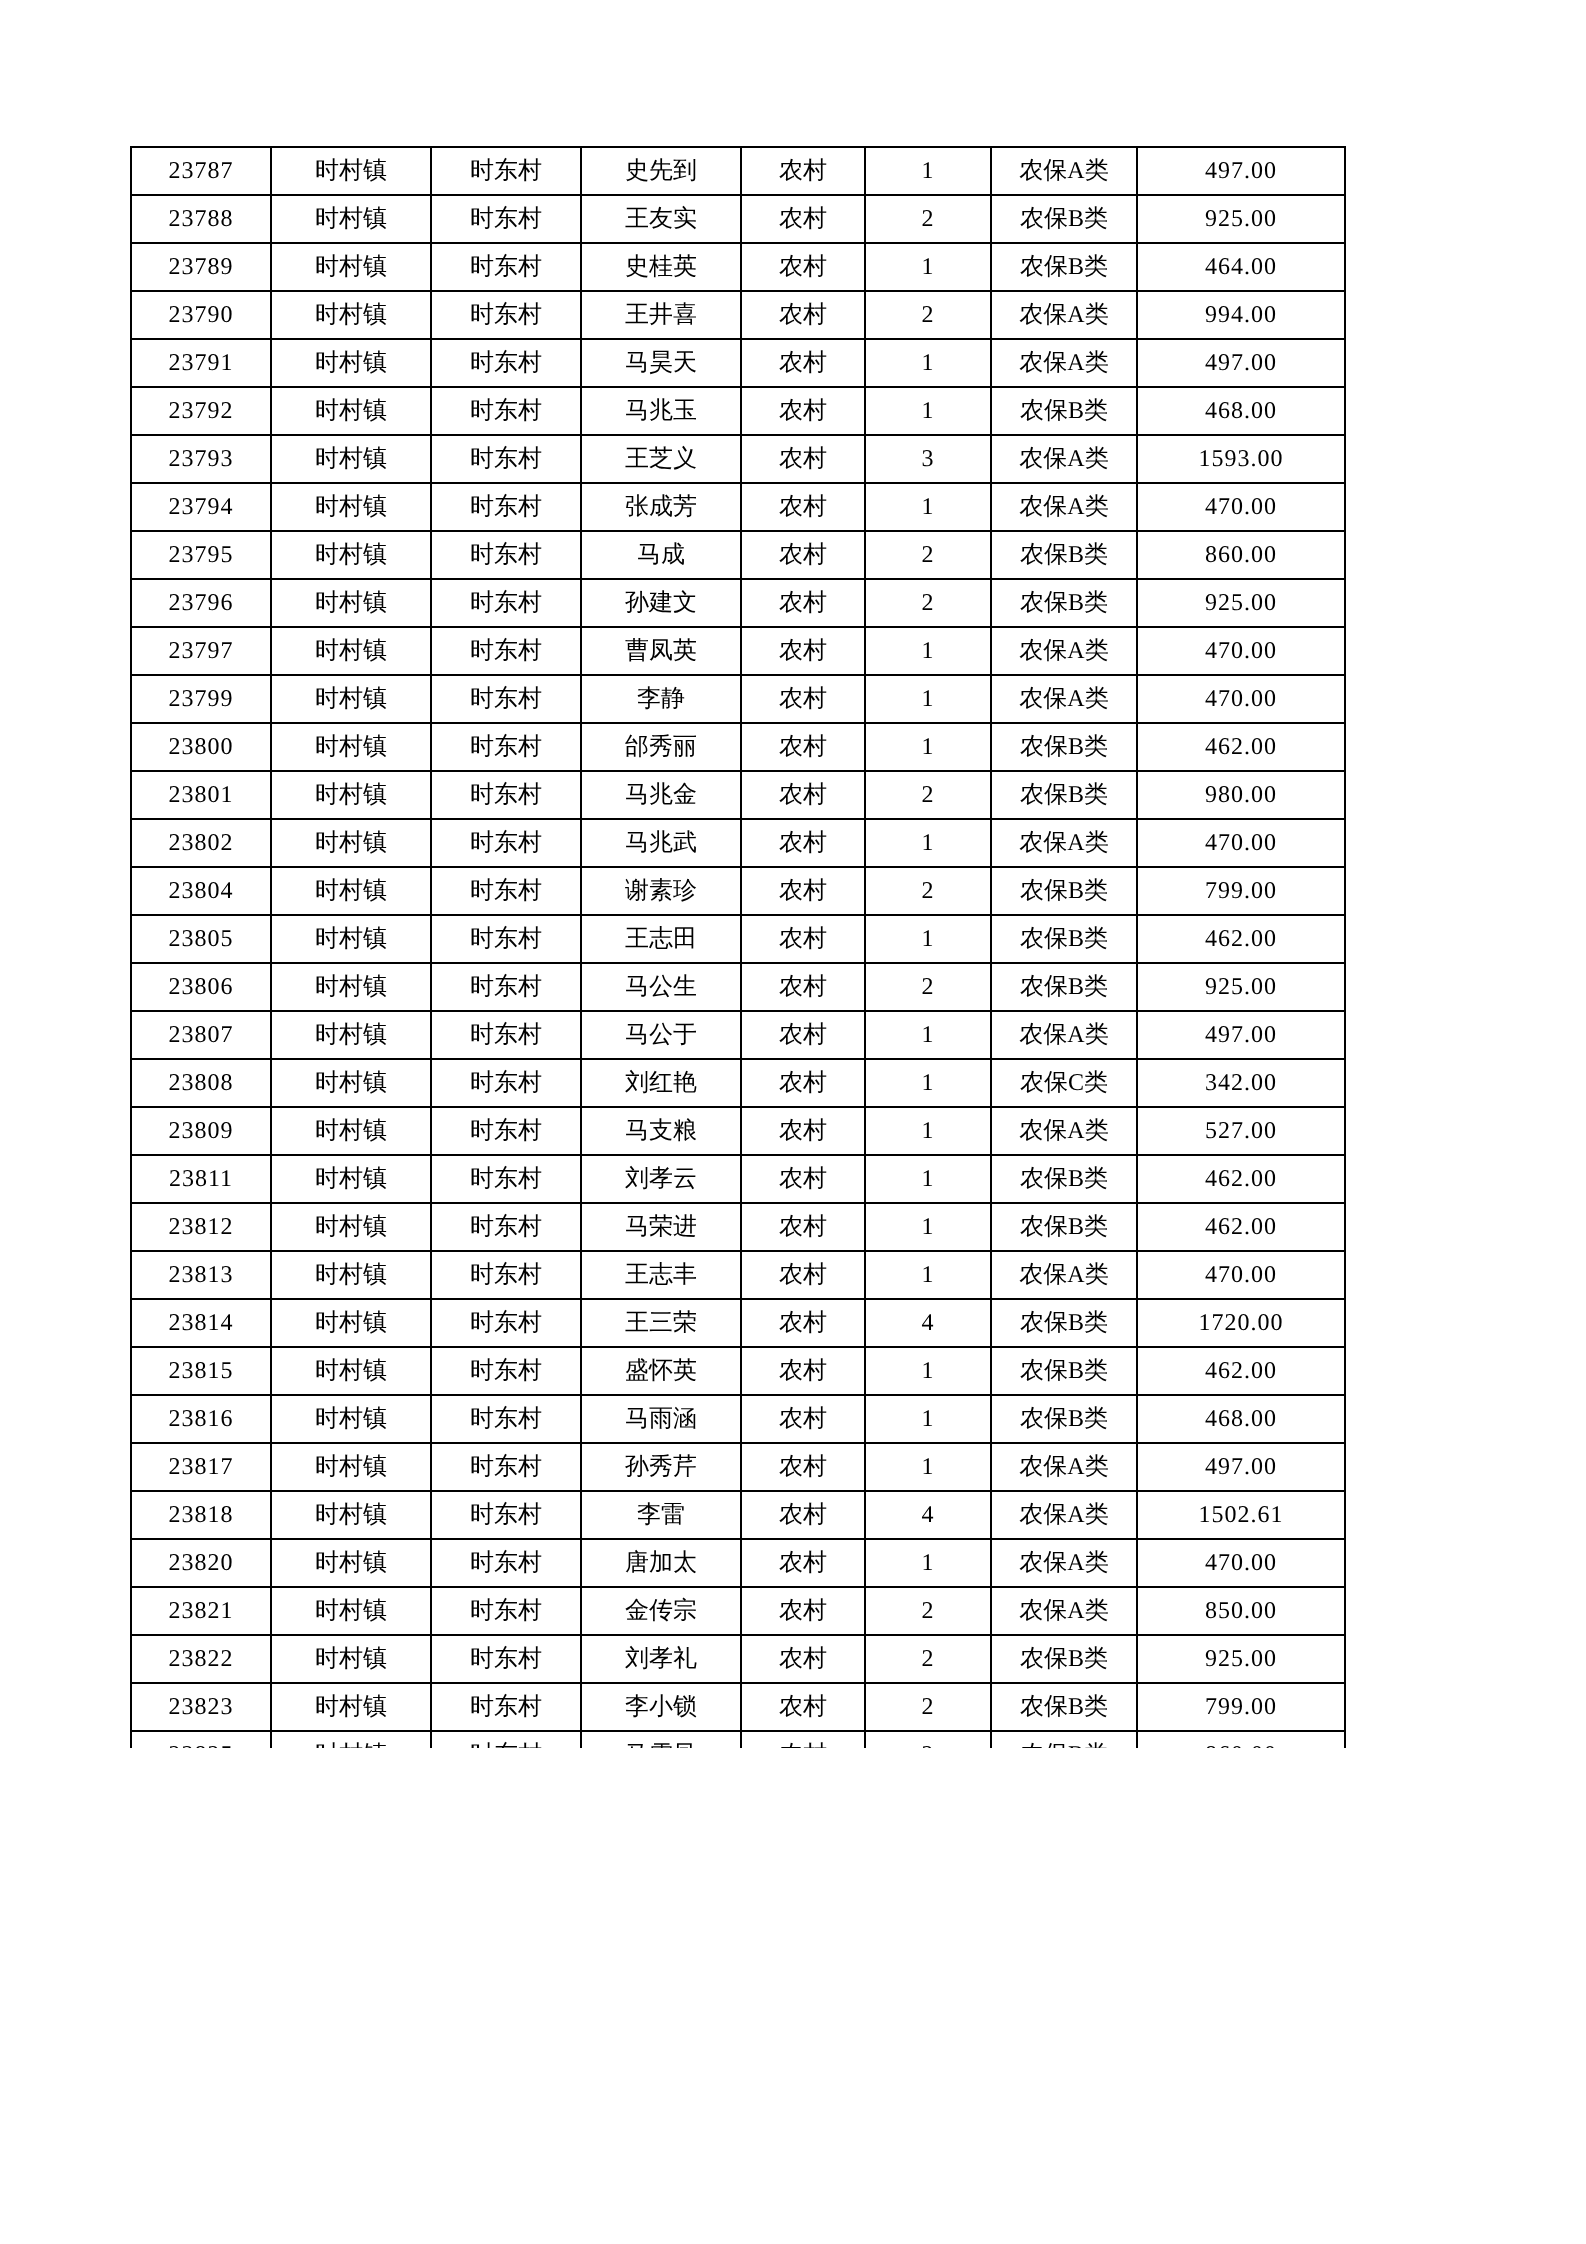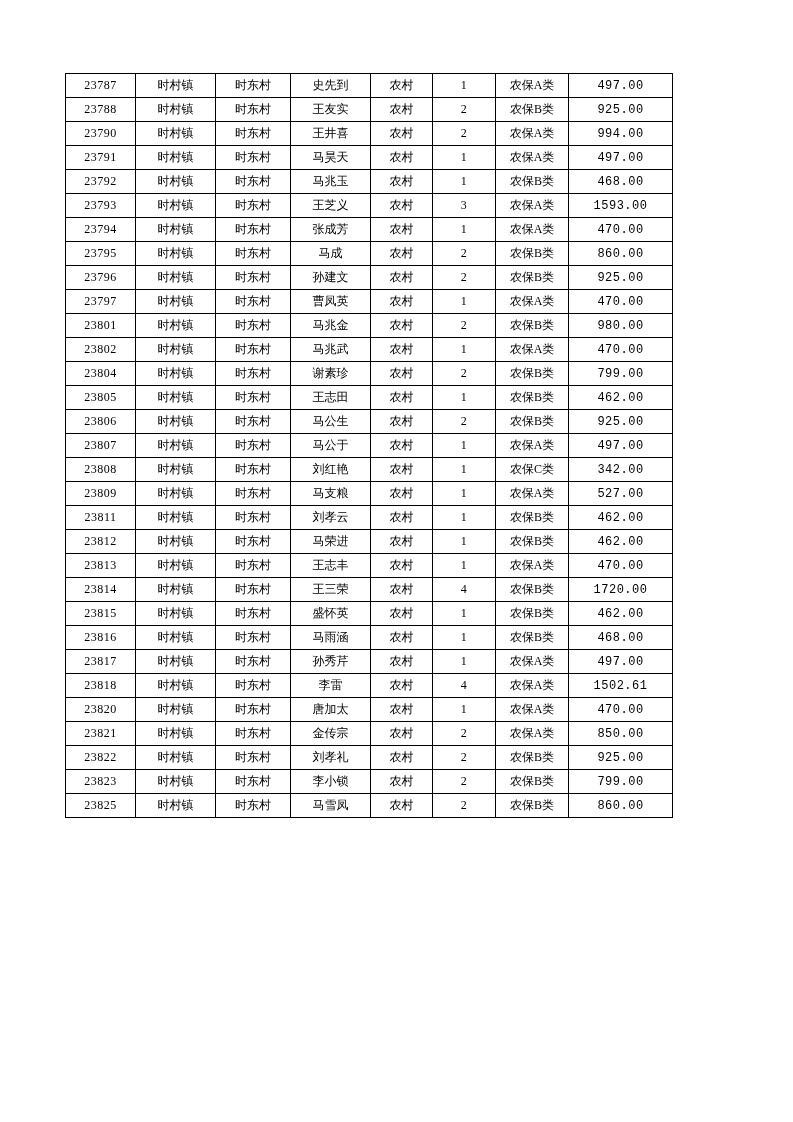--- a/index.html
+++ b/index.html
@@ -39,21 +39,21 @@
   col.c1 { width: 80px; }
   col.c2 { width: 75px; }
   col.c3 { width: 80px; }
   col.c4 { width: 62px; }
   col.c5 { width: 63px; }
   col.c6 { width: 73px; }
   col.c7 { width: 104px; }
   td.col-7 {
     text-align: right;
     padding-right: 34px;
-    font-family: Liberation Mono, monospace;
+    font-family: Liberation Serif, serif;
   }
   td.col-0, td.col-5, td.col-7 {
     letter-spacing: 0.5px;
   }
 </style>
 </head>
 <body>
 
 <div class="page">
   <table class="roster">
@@ -82,20 +82,30 @@
           <td class="col-0">23788</td>
           <td class="col-1">时村镇</td>
           <td class="col-2">时东村</td>
           <td class="col-3">王友实</td>
           <td class="col-4">农村</td>
           <td class="col-5">2</td>
           <td class="col-6">农保B类</td>
           <td class="col-7">925.00</td>
         </tr>
         <tr>
+          <td class="col-0">23789</td>
+          <td class="col-1">时村镇</td>
+          <td class="col-2">时东村</td>
+          <td class="col-3">史桂英</td>
+          <td class="col-4">农村</td>
+          <td class="col-5">1</td>
+          <td class="col-6">农保B类</td>
+          <td class="col-7">464.00</td>
+        </tr>
+        <tr>
           <td class="col-0">23790</td>
           <td class="col-1">时村镇</td>
           <td class="col-2">时东村</td>
           <td class="col-3">王井喜</td>
           <td class="col-4">农村</td>
           <td class="col-5">2</td>
           <td class="col-6">农保A类</td>
           <td class="col-7">994.00</td>
         </tr>
         <tr>
@@ -160,20 +170,40 @@
         </tr>
         <tr>
           <td class="col-0">23797</td>
           <td class="col-1">时村镇</td>
           <td class="col-2">时东村</td>
           <td class="col-3">曹凤英</td>
           <td class="col-4">农村</td>
           <td class="col-5">1</td>
           <td class="col-6">农保A类</td>
           <td class="col-7">470.00</td>
+        </tr>
+        <tr>
+          <td class="col-0">23799</td>
+          <td class="col-1">时村镇</td>
+          <td class="col-2">时东村</td>
+          <td class="col-3">李静</td>
+          <td class="col-4">农村</td>
+          <td class="col-5">1</td>
+          <td class="col-6">农保A类</td>
+          <td class="col-7">470.00</td>
+        </tr>
+        <tr>
+          <td class="col-0">23800</td>
+          <td class="col-1">时村镇</td>
+          <td class="col-2">时东村</td>
+          <td class="col-3">邰秀丽</td>
+          <td class="col-4">农村</td>
+          <td class="col-5">1</td>
+          <td class="col-6">农保B类</td>
+          <td class="col-7">462.00</td>
         </tr>
         <tr>
           <td class="col-0">23801</td>
           <td class="col-1">时村镇</td>
           <td class="col-2">时东村</td>
           <td class="col-3">马兆金</td>
           <td class="col-4">农村</td>
           <td class="col-5">2</td>
           <td class="col-6">农保B类</td>
           <td class="col-7">980.00</td>

